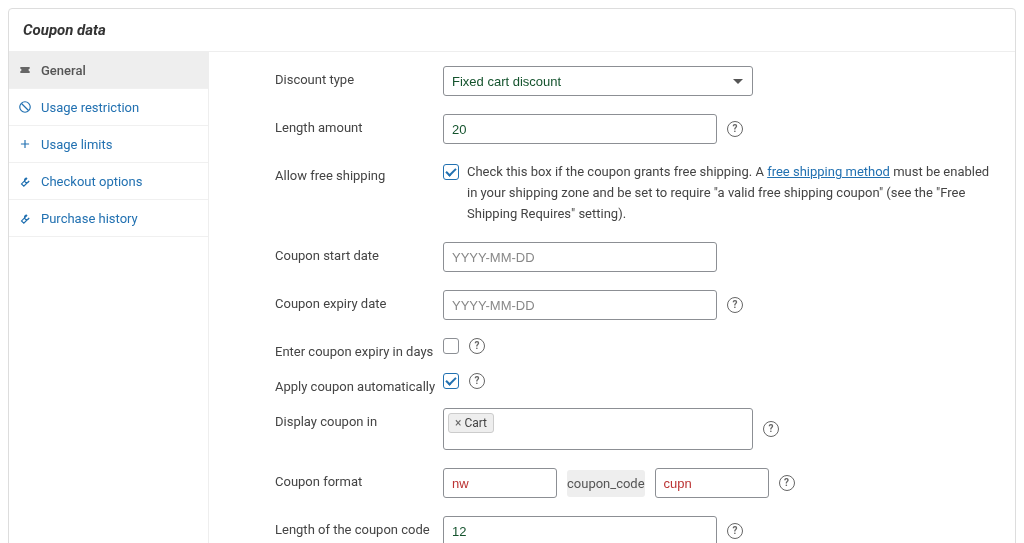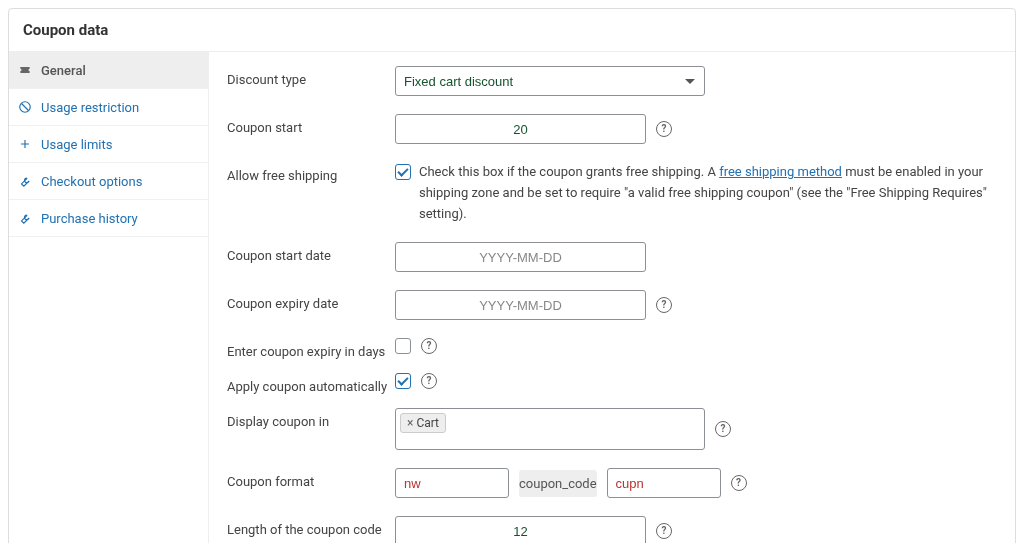--- a/index.html
+++ b/index.html
@@ -14,20 +14,21 @@
       border: 1px solid #ddd;
       border-radius: 4px;
       overflow: hidden;
       background: #fff;
     }
     .panel-header {
       padding: 12px 14px;
       font-size: 15px;
       font-weight: 700;
       border-bottom: 1px solid #eee;
+      font-style: italic;
     }
     .panel-body {
       display: flex;
     }
     .sidebar {
       width: 200px;
       background: #fff;
       border-right: 1px solid #eee;
     }
     .sidebar-item {
@@ -65,20 +66,21 @@
       align-items: flex-start;
       margin-bottom: 18px;
     }
     .form-row.compact { margin-bottom: 14px; }
     .form-label {
       width: 168px;
       flex-shrink: 0;
       color: #444;
       font-size: 13px;
       padding-top: 6px;
+      margin-left: 48px;
     }
     .form-control-wrap {
       display: flex;
       align-items: center;
       flex: 1;
     }
     select.form-control, input.form-control {
       height: 30px;
       border: 1px solid #8c8f94;
       border-radius: 3px;
@@ -102,21 +104,21 @@
       content: "";
       position: absolute;
       right: 10px;
       top: 13px;
       width: 0; height: 0;
       border-left: 5px solid transparent;
       border-right: 5px solid transparent;
       border-top: 5px solid #555;
       pointer-events: none;
     }
-    input.form-control { width: 251px; text-align: center; }
+    input.form-control { width: 274px; }
     input.form-control::placeholder { color: #888; }
     .help-icon {
       width: 16px; height: 16px;
       margin-left: 10px;
       display: inline-flex;
       align-items: center;
       justify-content: center;
       color: #666;
       font-size: 12px;
       flex-shrink: 0;
@@ -270,21 +272,21 @@
         <div class="form-control-wrap">
           <span class="select-wrap">
             <select class="form-control">
               <option>Fixed cart discount</option>
             </select>
           </span>
         </div>
       </div>
 
       <div class="form-row">
-        <div class="form-label">Coupon start</div>
+        <div class="form-label">Length amount</div>
         <div class="form-control-wrap">
           <input class="form-control" value="20" style="">
           <span class="help-icon"></span>
         </div>
       </div>
 
       <div class="form-row free-ship-row">
         <div class="form-label">Allow free shipping</div>
         <div class="form-control-wrap">
           <span class="checkbox checked"></span>

